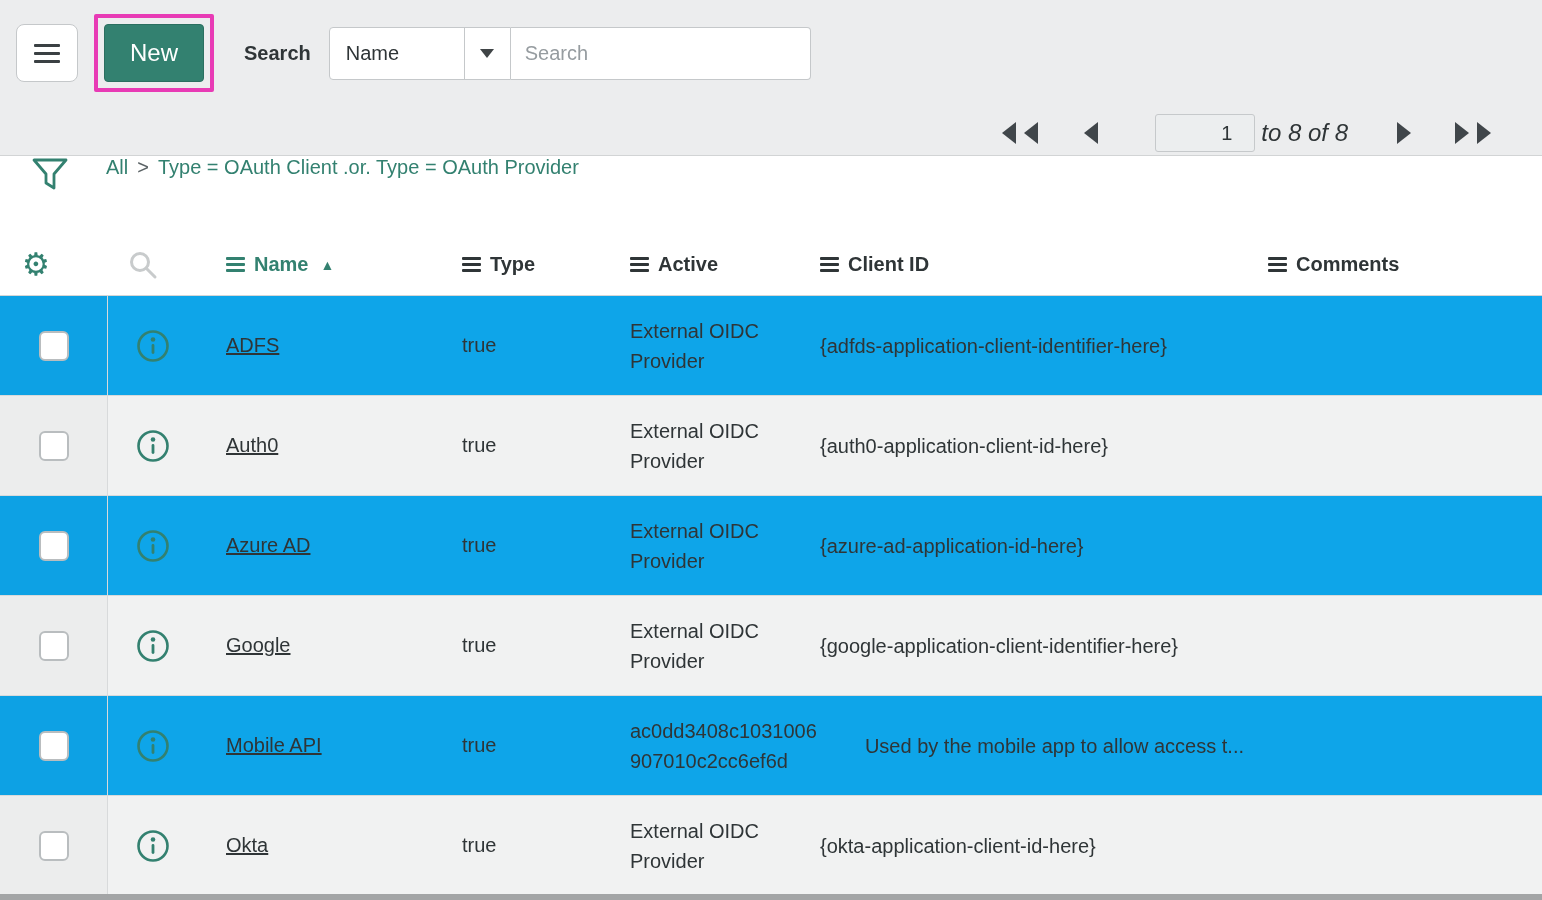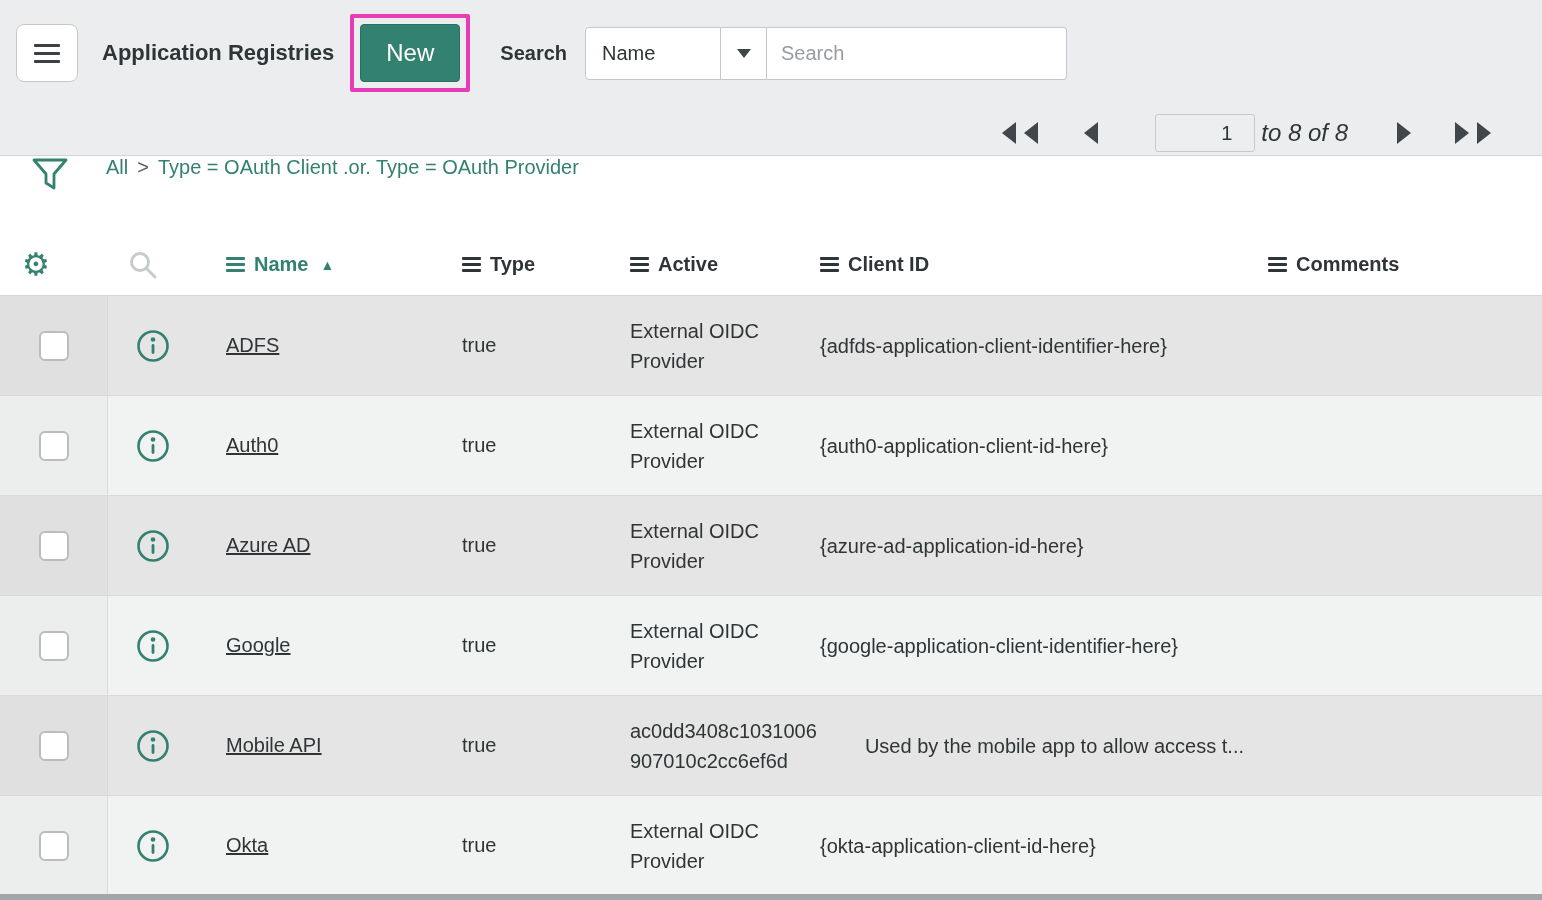--- a/index.html
+++ b/index.html
@@ -50,42 +50,41 @@
   .cell{display:flex;align-items:center;font-size:20px;}
   .head-cell{font-weight:700;gap:9px;cursor:pointer;white-space:nowrap;}
   .lines-icon{display:inline-flex;flex-direction:column;gap:3.5px;width:19px;flex:none;}
   .lines-icon i{height:2.6px;background:currentColor;border-radius:1px;display:block;}
   .accent{color:#338170;}
   .sort-arrow{font-size:14px;color:#338170;margin-left:3px;}
   .gear-cell{padding-left:22px;}
   .gear-icon{font-size:31px;color:#338170;cursor:pointer;line-height:1;}
   .mag-cell{padding-left:20px;}
   .mag-icon{cursor:pointer;display:flex;}
-  .trow{height:100px;border-bottom:1px solid #d8dadb;background:#e5e5e5;}
+  .trow{height:100px;border-bottom:1px solid #d8dadb;background:#0ea5e9;}
   .trow:nth-of-type(even){background:#f1f2f2;}
   .cb-cell{justify-content:center;border-right:1px solid #d8dadb;background:rgba(0,0,0,0.02);height:100%;}
   .checkbox{width:30px;height:30px;background:#fff;border:2px solid #b9bdbf;border-radius:6px;cursor:pointer;flex:none;}
   .info-cell{padding-left:28px;}
   .info-icon{cursor:pointer;display:flex;}
   .name-link{color:#2f3537;text-decoration:underline;cursor:pointer;}
   .wrap-cell{line-height:1.5;overflow-wrap:break-word;display:block;align-content:center;}
   .comments-cell{padding-right:24px;text-align:right;}
   .bottom-strip{position:absolute;left:0;right:0;bottom:0;height:6px;background:#a3a5a6;}
 </style>
 </head>
 <body>
 
 <div class="header">
   <div class="hrow1">
     <button class="menu-btn">
       <i></i>
         <i></i>
         <i></i>
     </button>
-    <h1 class="page-title">Application Registries</h1>
     <div class="new-wrap">
       <button class="new-btn">New</button>
     </div>
     <span class="search-label">Search</span>
     <div class="search-group">
       <div class="field-select">
         <span class="sel-text">Name</span>
         <span class="arrow-zone">
             <span class="caret-down"></span>
           </span>

